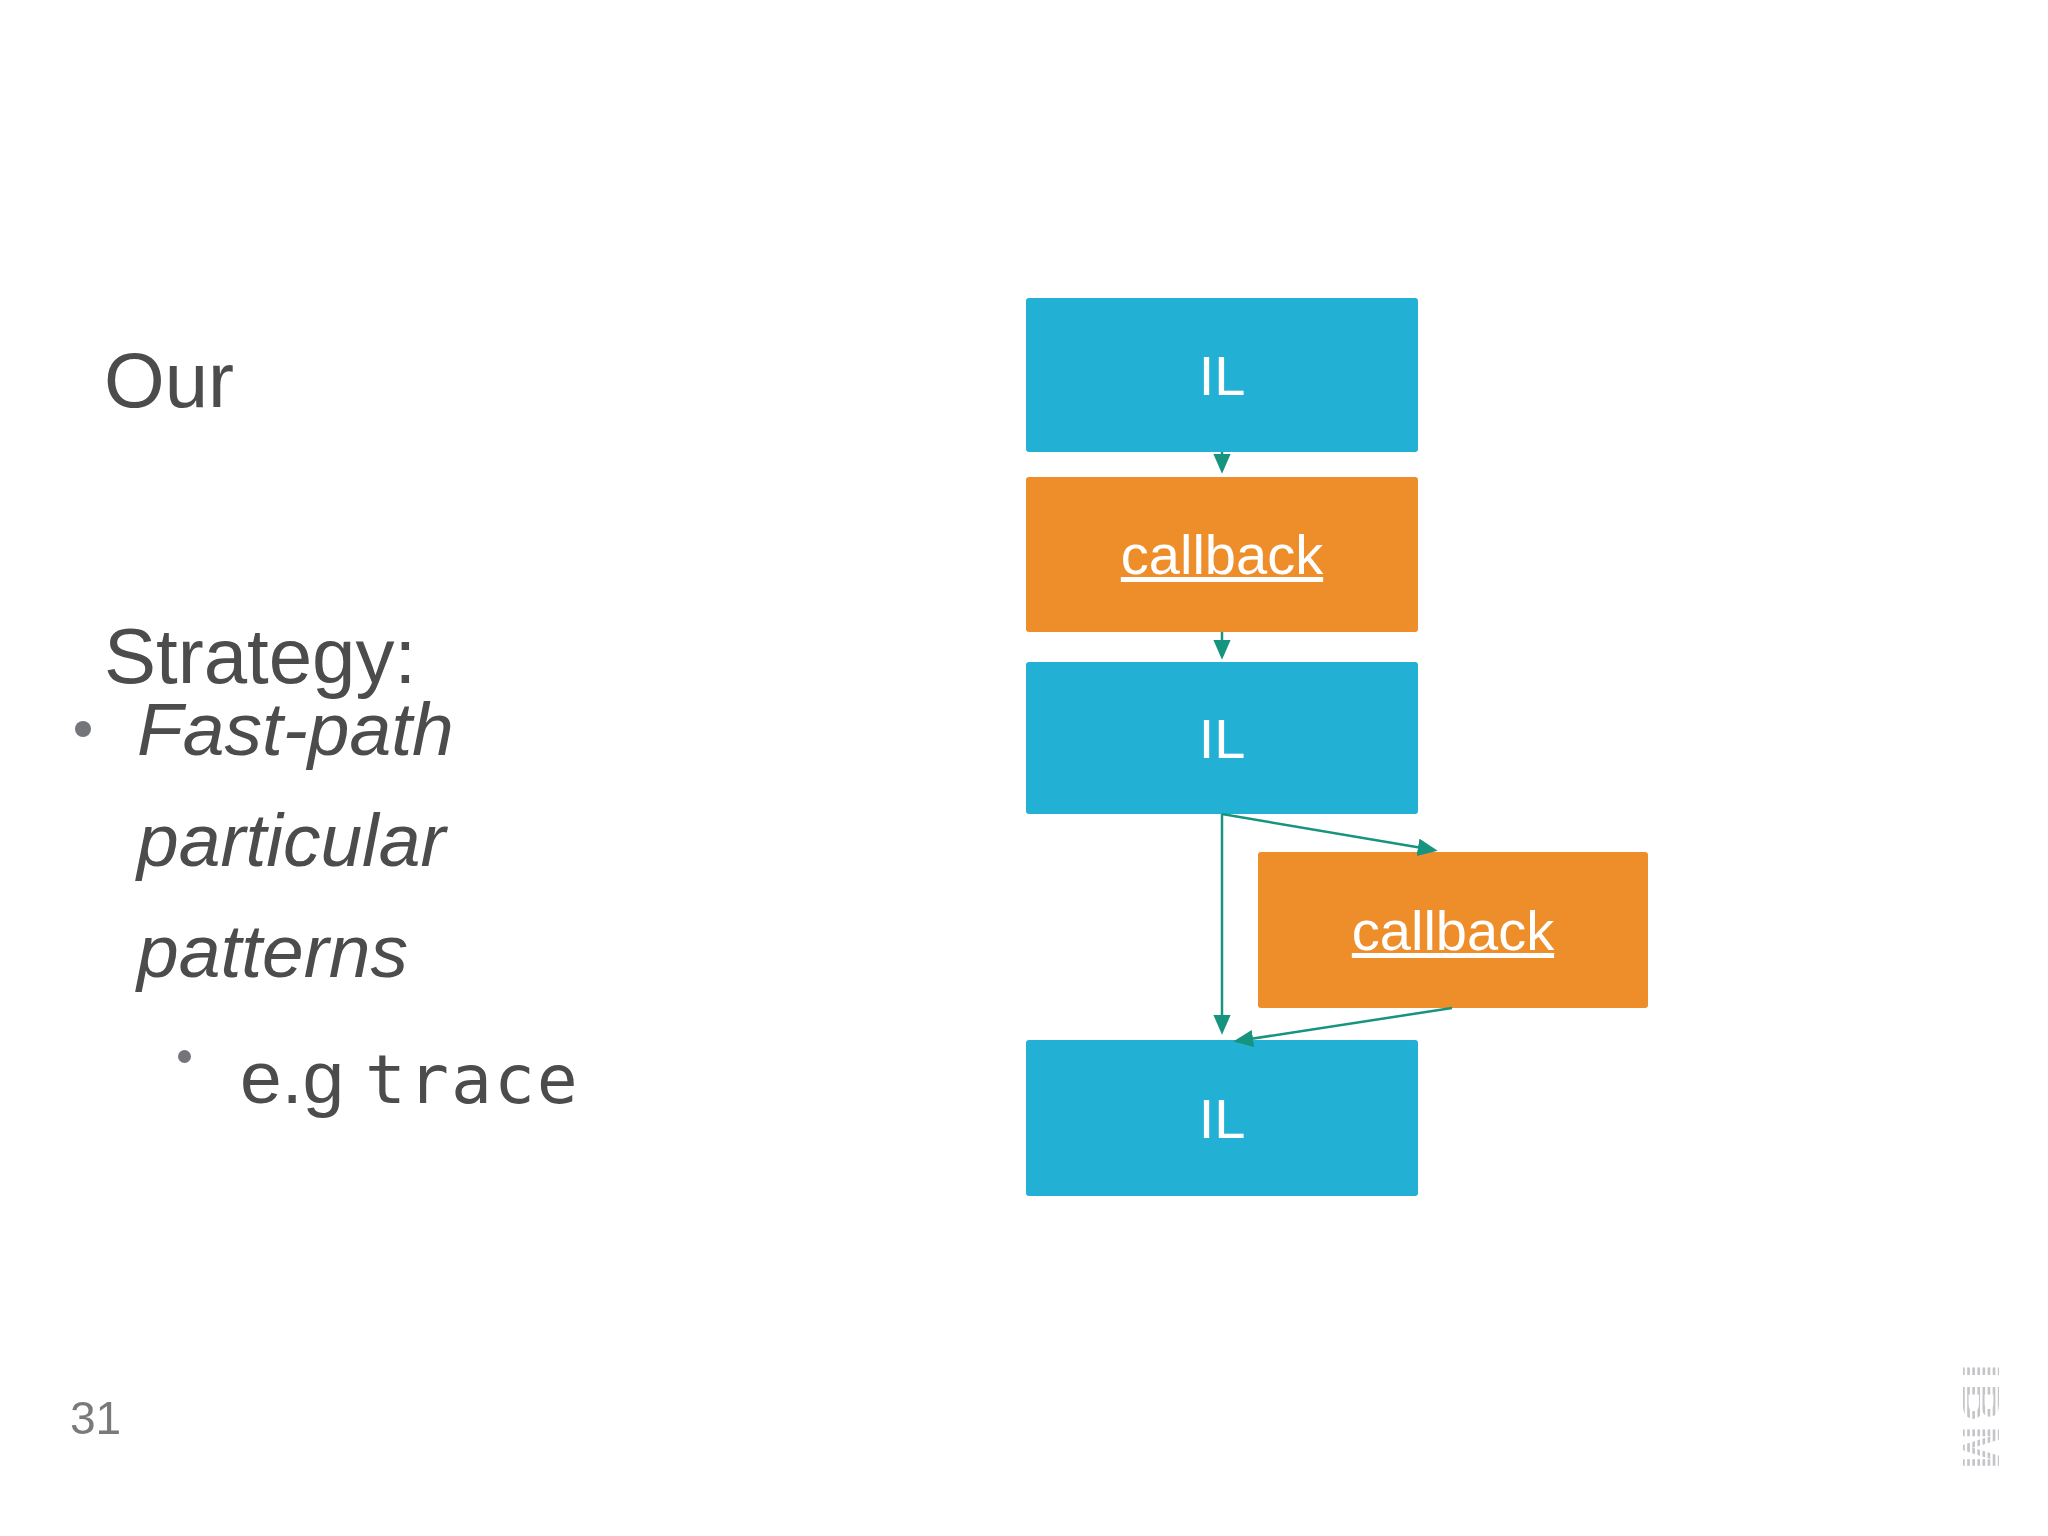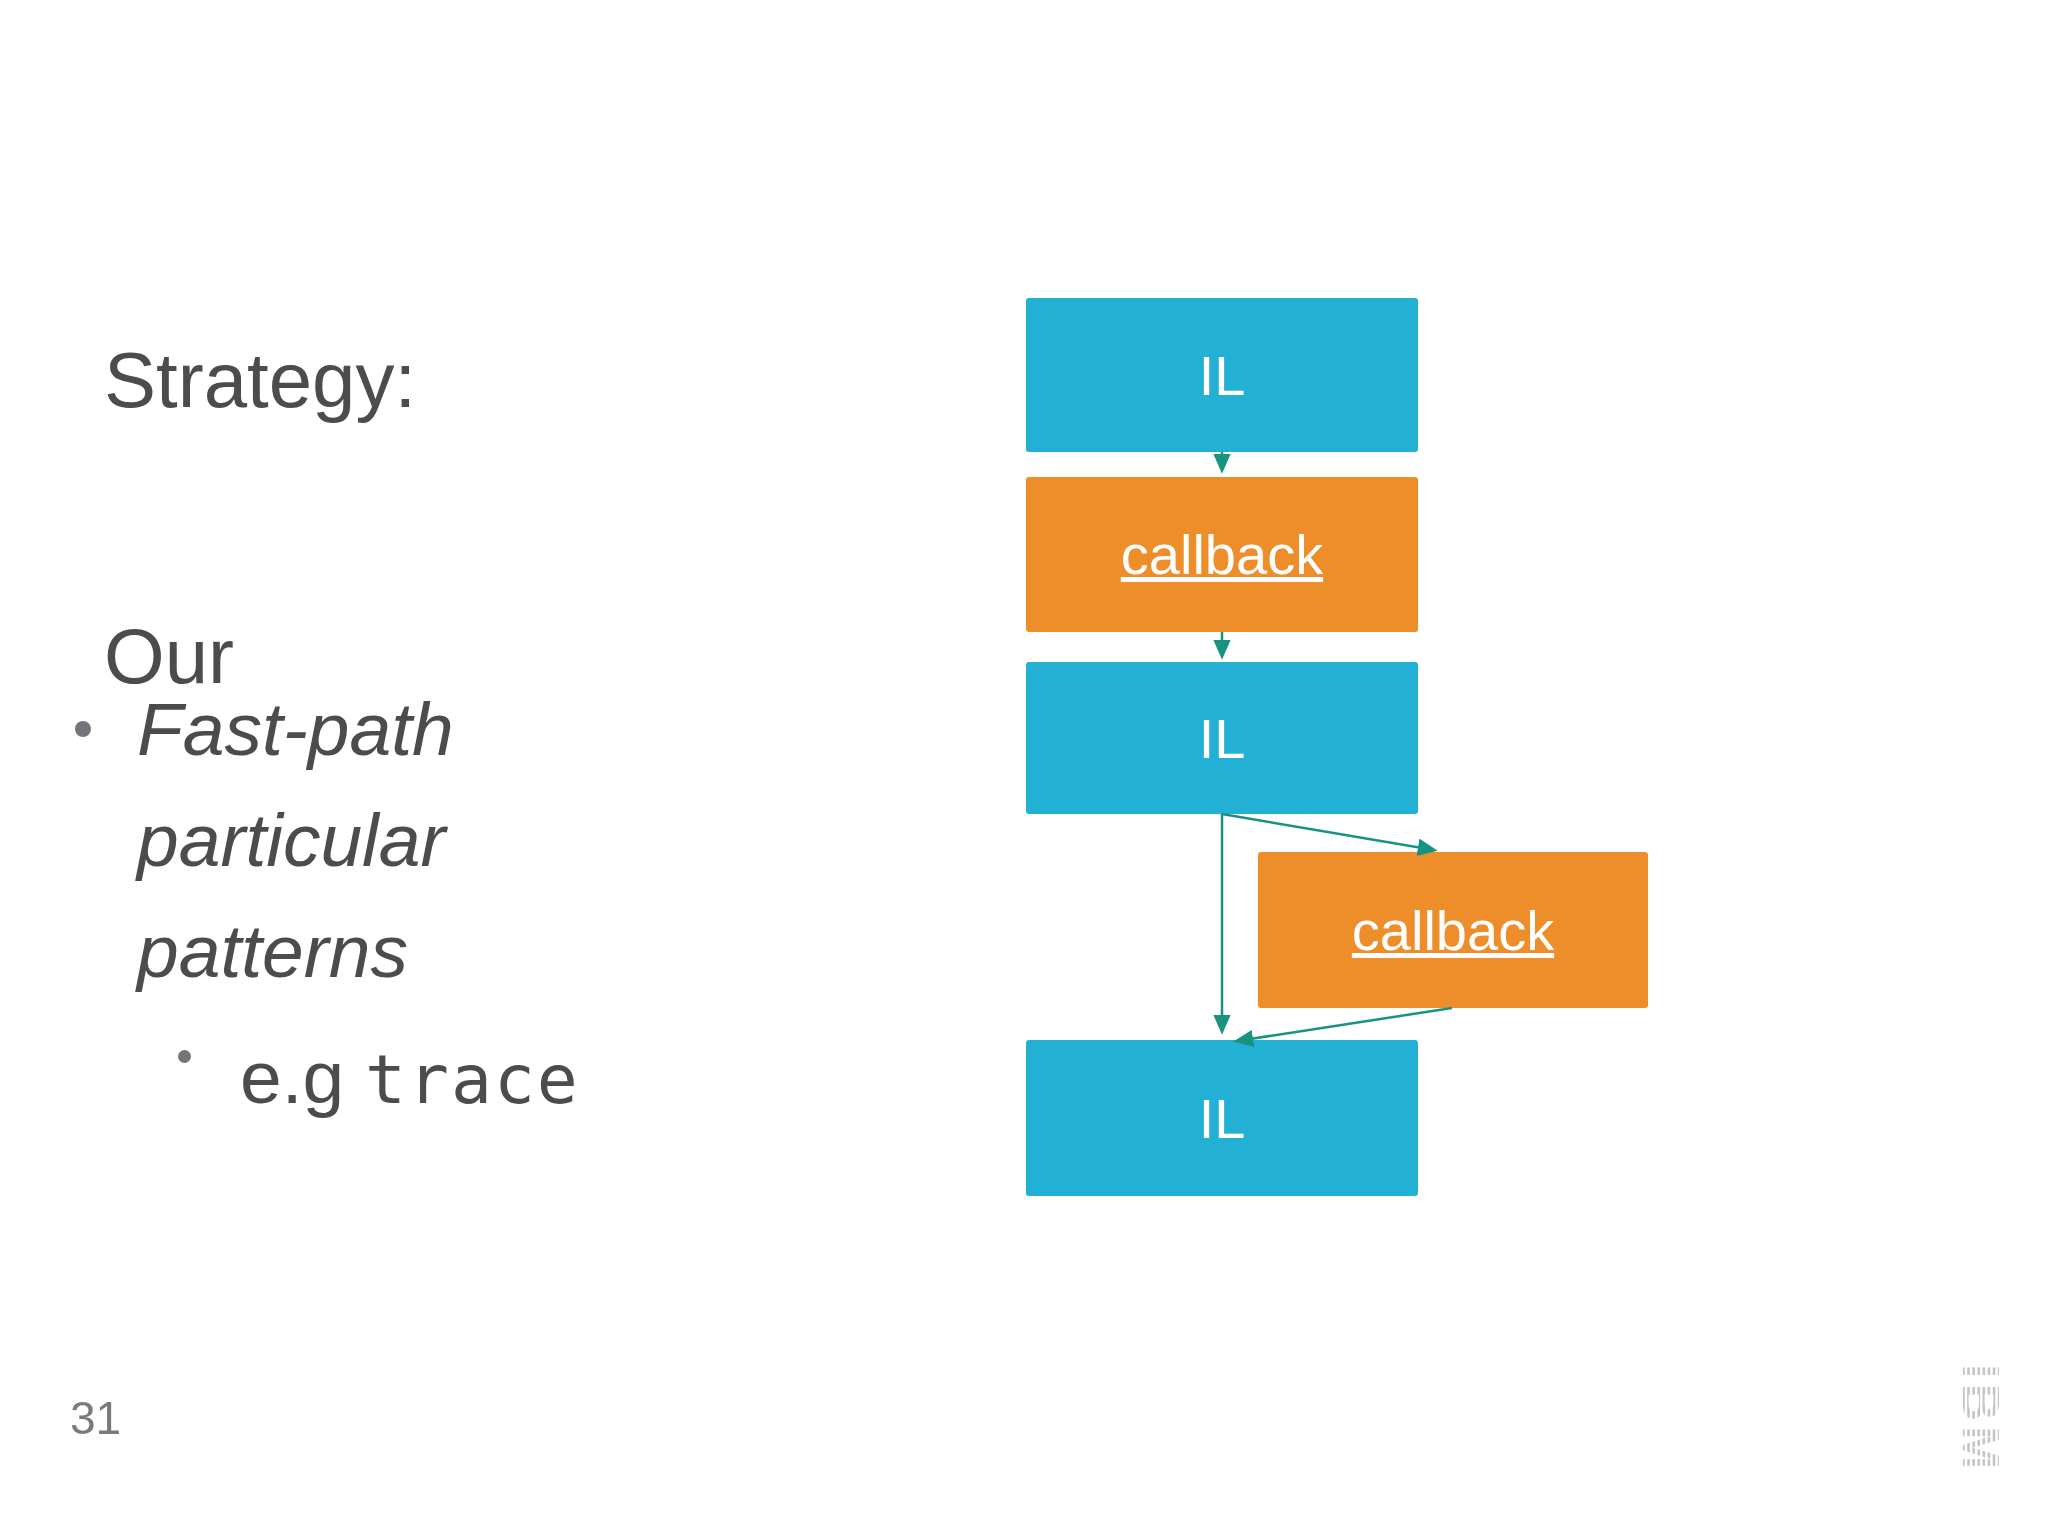--- a/index.html
+++ b/index.html
@@ -78,22 +78,22 @@
   }
   .ibm-logo {
     position:absolute; left:1952px; top:1362px;
     width:51px; height:128px;
   }
 </style>
 </head>
 <body>
 
 <div class="slide-title">
+  <span>Our</span>
   <span>Strategy:</span>
-  <span>Our</span>
 </div>
 
 <span class="bullet-dot main"></span>
 <div class="bullet-text">Fast-path particular patterns</div>
 
 <span class="bullet-dot sub"></span>
 <div class="sub-bullet-text"><span>e.g </span><span class="code">trace</span></div>
 
 <div class="node il" id="node-il1">
   <span>IL</span>

